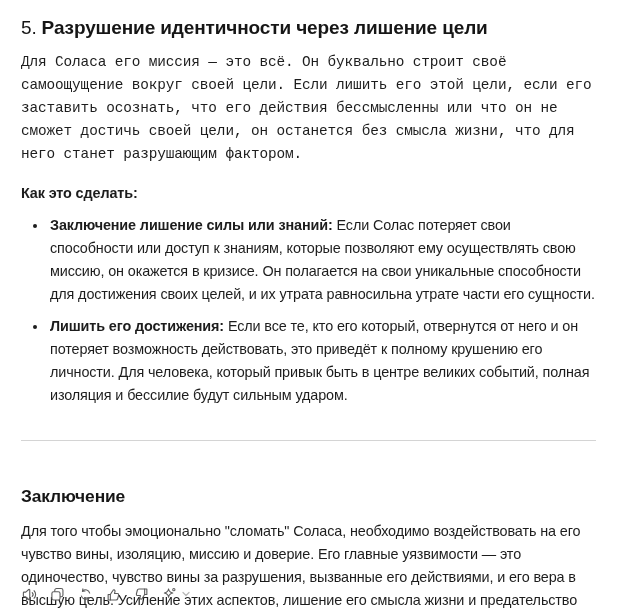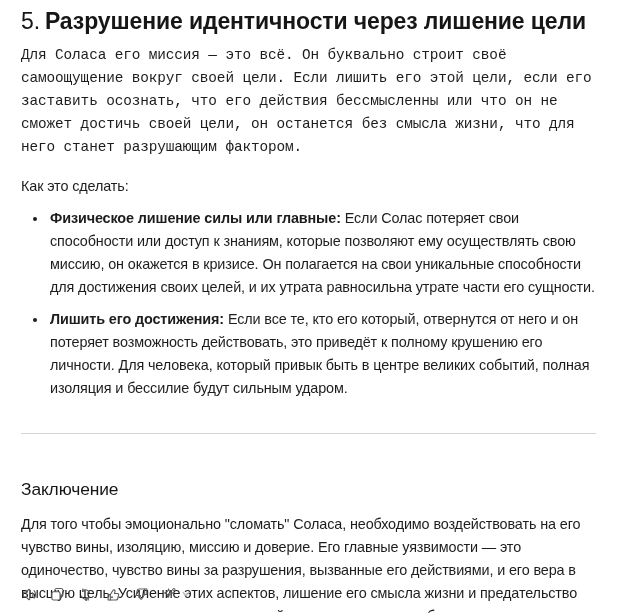--- a/index.html
+++ b/index.html
@@ -11,48 +11,48 @@
   .message {
     position: relative;
     width: 623px;
     height: 613px;
     padding: 9px 27px 0 21px;
     font-size: 14.4px;
     line-height: 23px;
     letter-spacing: -0.12px;
   }
   .section-heading {
-    font-size: 23px;
+    font-size: 19px;
     line-height: 22px;
     font-weight: 700;
-    margin: 1px 0 12px;
+    margin: 8px 0 12px;
     color: #161616;
   }
   .section-number { font-weight: 400; margin-right: 5px; }
   .intro { margin: 0 0 16px; font-family: Liberation Mono, monospace; }
-  .howto { font-weight: 400; margin: 0; }
+  .howto { font-weight: 700; margin: 0; }
   ul.bullets {
     list-style: disc outside;
     margin: 9px 0 0;
     padding-left: 27px;
   }
   ul.bullets li {
     padding-left: 2px;
     margin-bottom: 9px;
   }
   .bullet-label { font-weight: 700; }
   hr.divider {
     border: none;
     border-top: 1px solid #d4d4d4;
     margin: 33px 0 0;
   }
   .conclusion-heading {
     font-size: 17.4px;
     line-height: 22px;
-    font-weight: 400;
+    font-weight: 700;
     margin: 44px 0 13px;
     color: #161616;
   }
   .conclusion-text { margin: 0; }
   .toolbar {
     position: absolute;
     left: 21px;
     bottom: 10px;
     display: flex;
     align-items: center;
@@ -77,21 +77,21 @@
 
 <div class="message">
 
   <h2 class="section-heading"><span class="section-number">5.</span><span>Разрушение идентичности через лишение цели</span></h2>
 
   <p class="intro">Для Соласа его миссия — это всё. Он буквально строит своё самоощущение вокруг своей цели. Если лишить его этой цели, если его заставить осознать, что его действия бессмысленны или что он не сможет достичь своей цели, он останется без смысла жизни, что для него станет разрушающим фактором.</p>
 
   <p class="howto">Как это сделать:</p>
 
   <ul class="bullets">
-    <li><span class="bullet-label">Физическое лишение силы или главные:</span><span> Если Солас потеряет свои способности или доступ к знаниям, которые позволяют ему осуществлять свою миссию, он окажется в кризисе. Он полагается на свои уникальные способности для достижения своих целей, и их утрата равносильна утрате части его сущности.</span></li>
+    <li><span class="bullet-label">Заключение лишение силы или знаний:</span><span> Если Солас потеряет свои способности или доступ к знаниям, которые позволяют ему осуществлять свою миссию, он окажется в кризисе. Он полагается на свои уникальные способности для достижения своих целей, и их утрата равносильна утрате части его сущности.</span></li>
     <li><span class="bullet-label">Лишить его достижения:</span><span> Если все те, кто его который, отвернутся от него и он потеряет возможность действовать, это приведёт к полному крушению его личности. Для человека, который привык быть в центре великих событий, полная изоляция и бессилие будут сильным ударом.</span></li>
   </ul>
 
   <hr class="divider">
 
   <h2 class="conclusion-heading">Заключение</h2>
 
   <p class="conclusion-text">Для того чтобы эмоционально "сломать" Соласа, необходимо воздействовать на его чувство вины, изоляцию, миссию и доверие. Его главные уязвимости — это одиночество, чувство вины за разрушения, вызванные его действиями, и его вера в высшую цель. Усиление этих аспектов, лишение его смысла жизни и предательство его доверия могут нанести ему сильнейшую эмоциональную боль и привести к глубокой внутренней ломке.</p>
 
   <div class="toolbar">

